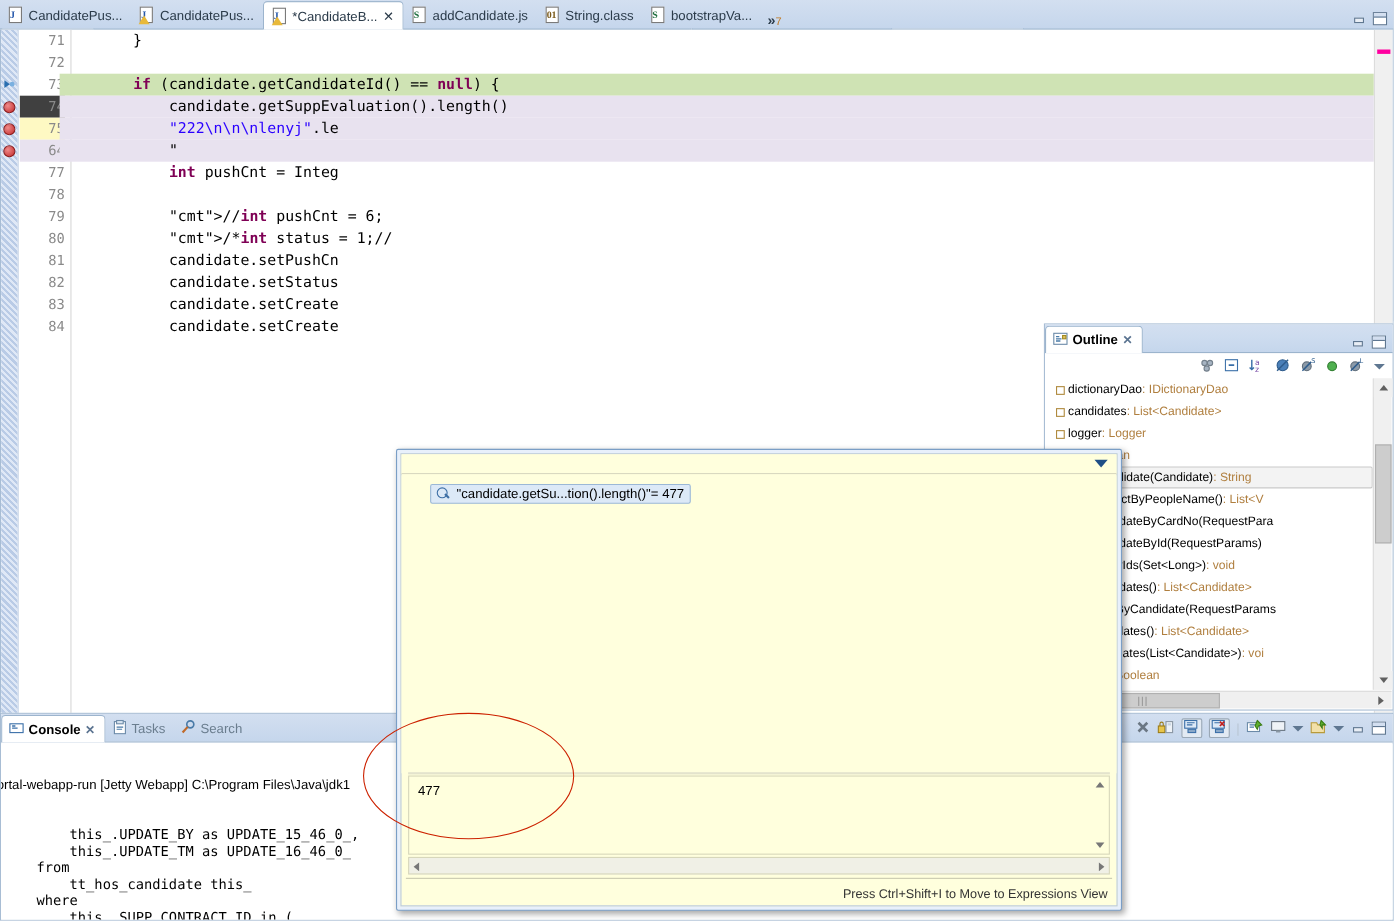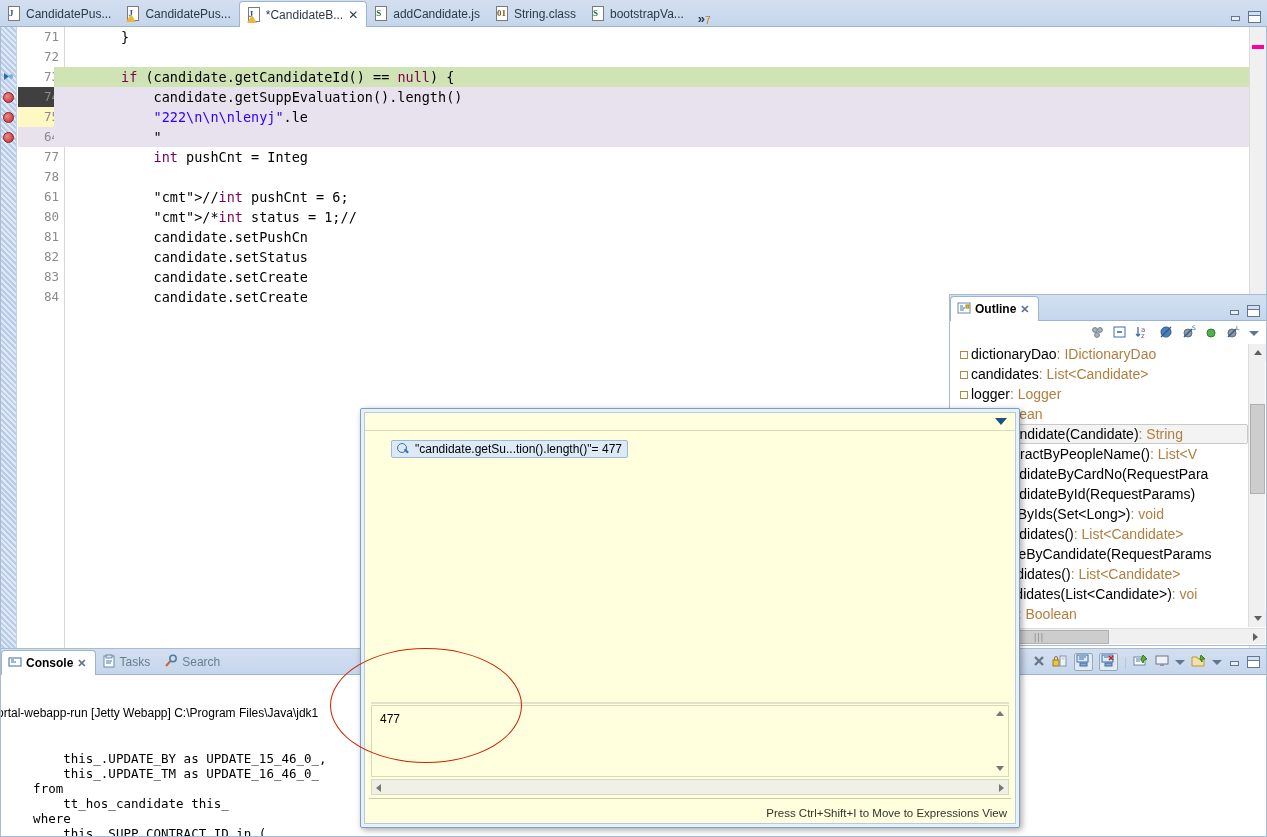--- a/index.html
+++ b/index.html
@@ -116,32 +116,32 @@
     background:repeating-linear-gradient(45deg,#dfe8f6 0 2px,#b9cbe6 2px 4px);border-right:1px solid #c3d2e6;}
   #lineNums{position:absolute;left:17px;top:0;bottom:17px;width:47px;background:#fff;
     border-right:1px solid #d8d8d8;text-align:right;padding-right:5px;
     font-family:"DejaVu Sans Mono",monospace;font-size:12.5px;color:#8a8a8a;}
   .ln{height:20px;line-height:20px;}
   #codeArea{position:absolute;left:53px;top:0;right:17px;bottom:17px;overflow:hidden;
     font-family:"DejaVu Sans Mono",monospace;font-size:13.5px;white-space:pre;}
   .cl{height:20px;line-height:20px;padding-left:2px;}
   .cl.hl{background:#cfe3b4;}
   .cl.bpline{background:#e8e2ef;}
-  .kw{color:#7f0055;font-weight:normal;}
+  .kw{color:#7f0055;font-weight:bold;}
   .str{color:#2a00ff;}
   .bp{position:absolute;left:2px;width:11px;height:11px;border-radius:50%;
       background:radial-gradient(circle at 35% 35%,#f08a8a,#c12b2b);border:1px solid #8d1d1d;}
   .curbp{position:absolute;left:2px;width:11px;height:11px;}
   #editorVS{position:absolute;right:0;top:0;bottom:17px;width:17px;background:#f0f0f0;border-left:1px solid #dcdcdc;}
   .ovmark{position:absolute;right:2px;width:12px;height:4px;background:#ff00a0;}
 
   
   #outline{left:949px;top:294px;width:318px;height:352px;border:1px solid #a8bdd4;background:#fff;}
   #outlineList{position:absolute;left:1px;top:49px;right:18px;bottom:18px;overflow:hidden;}
-  .orow{height:20px;display:flex;align-items:center;white-space:nowrap;font-size:14px;padding-left:6px;}
+  .orow{height:20px;display:flex;align-items:center;white-space:nowrap;font-size:11px;padding-left:6px;}
   .orow.sel{background:#f3f3f3;border:1px solid #c9c9c9;border-radius:2px;}
   .oico{width:14px;flex:none;position:relative;display:inline-block;height:14px;}
   .oico.field:after{content:"";position:absolute;left:3px;top:4px;width:6px;height:6px;border:1.5px solid #b08a3e;}
   .oico.method:after{content:"";position:absolute;left:2px;top:4px;width:0;height:0;
       border-left:4px solid transparent;border-right:4px solid transparent;border-bottom:6px solid #6f9fd8;}
   .otype{color:#b07f3f;}
   #outlineToolbar{position:absolute;left:1px;top:27px;right:1px;height:22px;display:flex;align-items:center;justify-content:flex-end;gap:8px;padding-right:6px;background:#fff;}
 
   
   #console{left:0;top:648px;width:1267px;height:189px;border:1px solid #a8bdd4;background:#fff;}
@@ -516,21 +516,21 @@
       </div>
       <div id="lineNums">
           <div class="ln">71</div>
           <div class="ln">72</div>
           <div class="ln">73</div>
           <div class="ln" style="background: #404040;">74</div>
           <div class="ln" style="background: #fef9c3;">75</div>
           <div class="ln" style="background: rgb(232, 226, 239);">64</div>
           <div class="ln">77</div>
           <div class="ln">78</div>
-          <div class="ln">61</div>
+          <div class="ln">79</div>
           <div class="ln">80</div>
           <div class="ln">81</div>
           <div class="ln">82</div>
           <div class="ln">83</div>
           <div class="ln">84</div>
         </div>
       <div id="codeArea"><div class="cl">        }</div><div class="cl"></div><div class="cl hl">        <span class="kw">if</span> (candidate.getCandidateId() == <span class="kw">null</span>) {</div><div class="cl bpline">            candidate.getSuppEvaluation().length()</div><div class="cl bpline">            <span class="str">"222\n\n\nlenyj"</span>.le</div><div class="cl bpline">            "</div><div class="cl">            <span class="kw">int</span> pushCnt = Integ</div><div class="cl"></div><div class="cl">            <span class="&lt;span">"cmt"</span>&gt;//<span class="kw">int</span> pushCnt = 6;</div><div class="cl">            <span class="&lt;span">"cmt"</span>&gt;/*<span class="kw">int</span> status = 1;//</div><div class="cl">            candidate.setPushCn</div><div class="cl">            candidate.setStatus</div><div class="cl">            candidate.setCreate</div><div class="cl">            candidate.setCreate</div></div>
       <div id="editorVS">
         <div class="ovmark" style="top:18px"></div>
         <div style="position:absolute;left:1px;top:0;width:15px;height:1px"></div>

